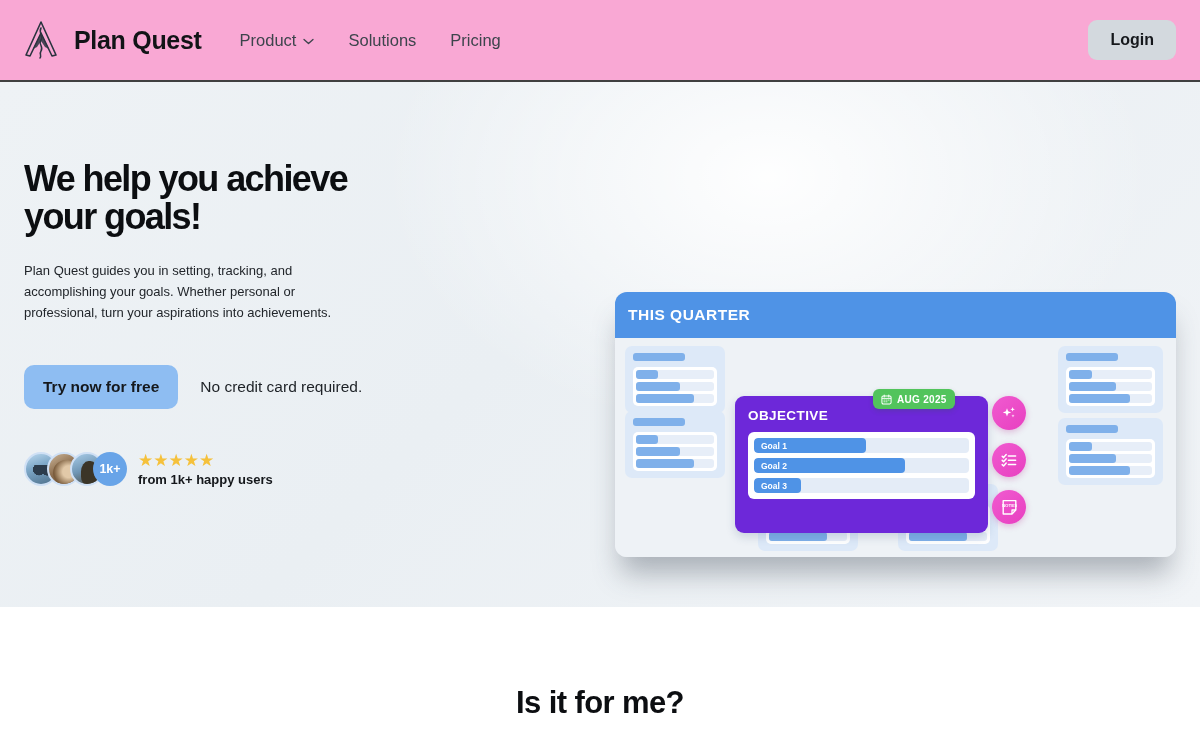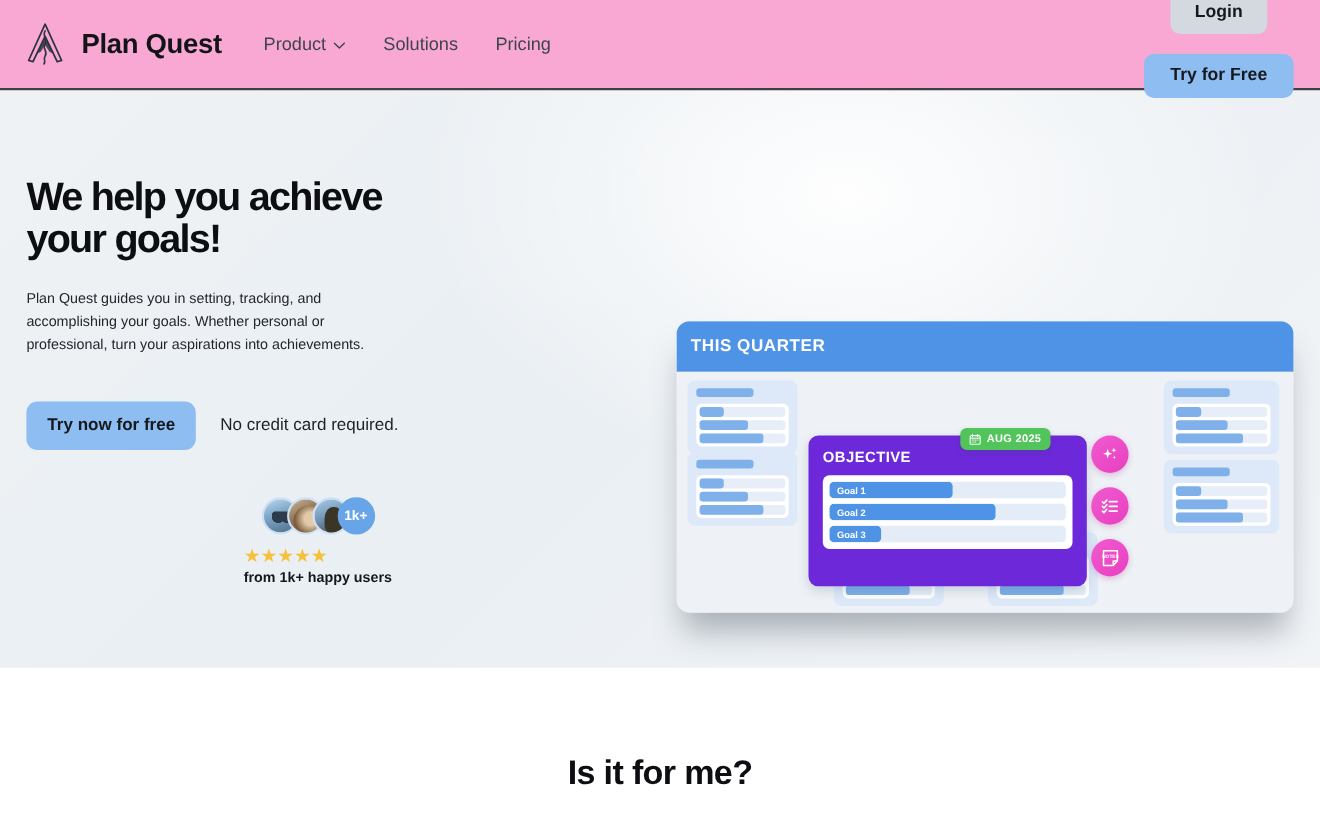--- a/index.html
+++ b/index.html
@@ -60,21 +60,21 @@
     margin-top: 24px; font-size: 13px; line-height: 1.63;
     color: #22262b; width: 470px; white-space: pre-line;
   }
   .cta-row { margin-top: 42px; display: flex; align-items: center; gap: 22px; }
   .btn-cta {
     background: #8ebdf2; border-radius: 10px; padding: 14px 19px;
     font-size: 15.5px; font-weight: bold;
   }
   .cta-note { font-size: 15.5px; color: #1d2126; }
 
-  .social { margin-top: 43px; display: flex; align-items: center; gap: 11px; flex-direction: column; }
+  .social { margin-top: 43px; display: flex; align-items: center; gap: 11px; }
   .avatars { display: flex; align-items: center; }
   .av {
     width: 34px; height: 34px; border-radius: 50%;
     border: 2px solid #cfe0f5; margin-right: -11px; position: relative;
     overflow: hidden; flex: none;
   }
   .av1 { background: linear-gradient(160deg,#bcd9ef 0%,#7fa9c9 40%,#4d6f8a 100%); }
   .av1::after { content:""; position:absolute; left:7px; top:11px; width:20px; height:11px;
     background: radial-gradient(circle at 30% 40%, #2c3c4c 38%, transparent 40%),
                 radial-gradient(circle at 72% 40%, #2c3c4c 38%, transparent 40%); }
@@ -194,21 +194,20 @@
     <div class="nav-link">
       <span>Solutions</span>
     </div>
     <div class="nav-link">
       <span>Pricing</span>
     </div>
   </div>
 
   <div class="nav-actions">
     <button class="btn btn-login">Login</button>
-    <button class="btn btn-try">Try for Free</button>
   </div>
 </div>
 
 <div class="hero">
 
   <div class="hero-text">
     <h1 class="hero-h1">We help you achieve
 your goals!</h1>
     <p class="hero-sub">Plan Quest guides you in setting, tracking, and
 accomplishing your goals. Whether personal or

